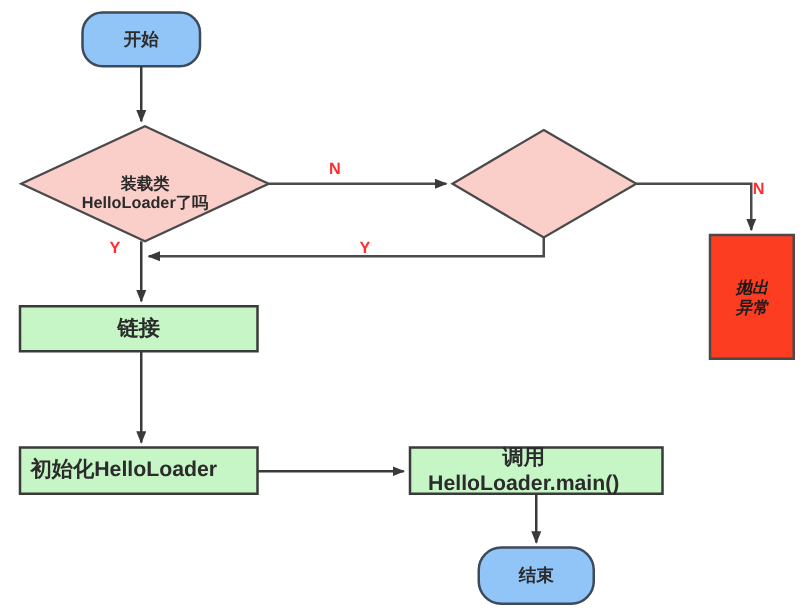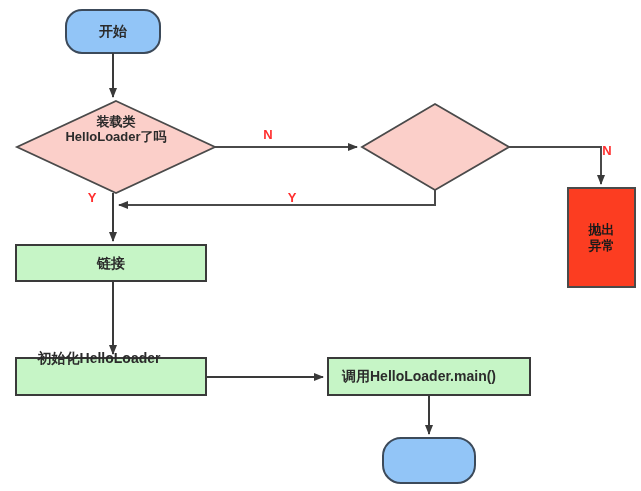--- a/index.html
+++ b/index.html
@@ -29,23 +29,23 @@
     align-items: center;
     justify-content: center;
     text-align: center;
     color: #2b2b2b;
     font-weight: bold;
     pointer-events: none;
     line-height: 1.18;
     white-space: pre-line;
   }
   .lbl-terminal { font-size: 14px; }
-  .lbl-process  { font-size: 14px; }
+  .lbl-process  { font-size: 17px; }
   .lbl-decision { font-size: 13px; }
-  .lbl-error    { font-size: 13px; color: #1a1a1a; }
+  .lbl-error    { font-size: 13px; color: #1a1a1a; font-style: italic; }
   .edge-label {
     position: absolute;
     color: #ff2f2f;
     font-size: 13px;
     font-weight: bold;
     text-align: center;
     pointer-events: none;
   }
 </style>
 </head>
@@ -88,33 +88,34 @@
 
     <path d="M113,281 L113,354" fill="none" stroke="#3a3a3a" stroke-width="2" marker-end="url(#arrow)"></path>
 
     <path d="M206,377 L323,377" fill="none" stroke="#3a3a3a" stroke-width="2" marker-end="url(#arrow)"></path>
 
     <path d="M429,395 L429,434" fill="none" stroke="#3a3a3a" stroke-width="2" marker-end="url(#arrow)"></path>
   </svg>
 
   <div class="node-label lbl-terminal" style="left:66px; top:10px; width:94px; height:43px;">开始</div>
 
-  <div class="node-label lbl-decision" style="left:17px; top:89px; width:198px; height:80px;">装载类
+  <div class="node-label lbl-decision" style="left:17px; top:114px; width:198px; height:80px;">装载类
 HelloLoader了吗</div>
 
 
   <div class="node-label lbl-error" style="left:568px; top:188px; width:67px; height:99px;">抛出
 异常</div>
 
   <div class="node-label lbl-process" style="left:16px; top:245px; width:190px; height:36px;">链接</div>
 
-  <div class="node-label lbl-process" style="left:16px; top:340px; width:166px; height:37px;">初始化HelloLoader</div>
+  <div class="node-label lbl-process" style="left:16px; top:358px; width:166px; height:37px;">初始化HelloLoader</div>
 
   <div class="node-label lbl-process" style="left:328px; top:358px; width:182px; height:37px;">调用HelloLoader.main()</div>
 
+  <div class="node-label lbl-terminal" style="left:383px; top:438px; width:92px; height:45px;">结束</div>
 
   <div class="edge-label" style="left:261px; top:127px; width:14px;">N</div>
 
   <div class="edge-label" style="left:600px; top:143px; width:14px;">N</div>
 
   <div class="edge-label" style="left:285px; top:190px; width:14px;">Y</div>
 
   <div class="edge-label" style="left:85px; top:190px; width:14px;">Y</div>
 
 </div>

